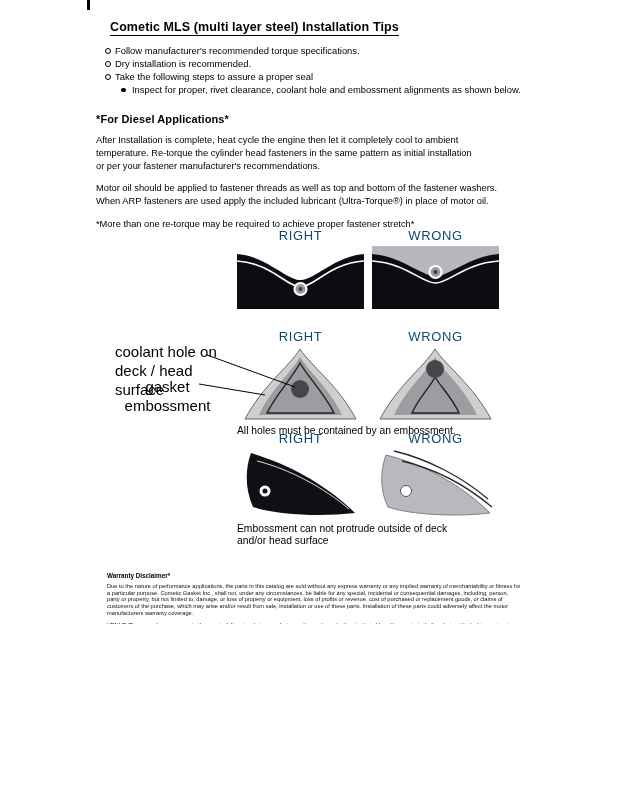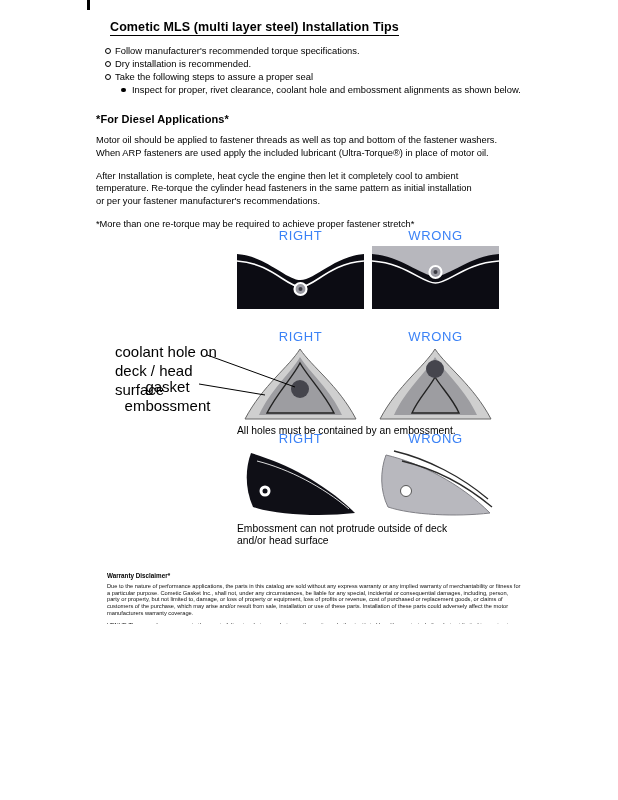--- a/index.html
+++ b/index.html
@@ -29,21 +29,21 @@
 
   .diesel { position:absolute; left:96px; top:113px; width:452px; }
   .diesel-heading { font-size:11px; font-weight:bold; margin-bottom:9px; letter-spacing:0.1px; }
   .diesel-para { font-size:9.3px; line-height:12.8px; margin-bottom:10px; white-space:pre-line; }
 
   .diag { position:absolute; left:237px; width:262px; }
   .diag1 { top:228px; }
   .diag2 { top:329px; }
   .diag3 { top:431px; }
   .rw-row { display:flex; gap:8px; margin-bottom:3px; }
-  .rw { width:127px; text-align:center; font-size:13px; letter-spacing:0.6px; color:#3b82f6; }
+  .rw { width:127px; text-align:center; font-size:13px; letter-spacing:0.6px; color:#0c4a6e; }
   .img-row { display:flex; gap:8px; position:relative; }
   .dsvg { display:block; }
   .caption { font-size:10.3px; line-height:11.8px; margin-top:4px; white-space:pre-line; }
 
   .callout { position:absolute; font-size:15px; line-height:19px; white-space:pre-line; width:105px; }
   .callout-hole { left:-122px; top:-5px; }
   .callout-emb  { left:-122px; top:30px;text-align:center; }
   .leaders { position:absolute; left:-52px; top:0; pointer-events:none; }
 
   .disclaimer { position:absolute; left:107px; top:572px; width:414px; }
@@ -64,25 +64,25 @@
 
   <ul class="tips">
     <li class="tip">Follow manufacturer's recommended torque specifications.</li>
     <li class="tip">Dry installation is recommended.</li>
     <li class="tip">Take the following steps to assure a proper seal</li>
     <li class="subtip">Inspect for proper, rivet clearance, coolant hole and embossment alignments as shown below.</li>
   </ul>
 
   <div class="diesel">
     <div class="diesel-heading">*For Diesel Applications*</div>
-    <p class="diesel-para">Motor oil should be applied to fastener threads as well as top and bottom of the fastener washers.
-When ARP fasteners are used apply the included lubricant (Ultra-Torque®) in place of motor oil.</p>
     <p class="diesel-para">After Installation is complete, heat cycle the engine then let it completely cool to ambient
 temperature. Re-torque the cylinder head fasteners in the same pattern as initial installation
 or per your fastener manufacturer's recommendations.</p>
+    <p class="diesel-para">Motor oil should be applied to fastener threads as well as top and bottom of the fastener washers.
+When ARP fasteners are used apply the included lubricant (Ultra-Torque®) in place of motor oil.</p>
     <p class="diesel-para">*More than one re-torque may be required to achieve proper fastener stretch*</p>
   </div>
 
   <section class="diag diag1">
     <div class="rw-row">
       <span class="rw">RIGHT</span>
       <span class="rw">WRONG</span>
     </div>
     <div class="img-row">
       <svg class="dsvg" width="127" height="63" viewBox="0 0 127 63">

